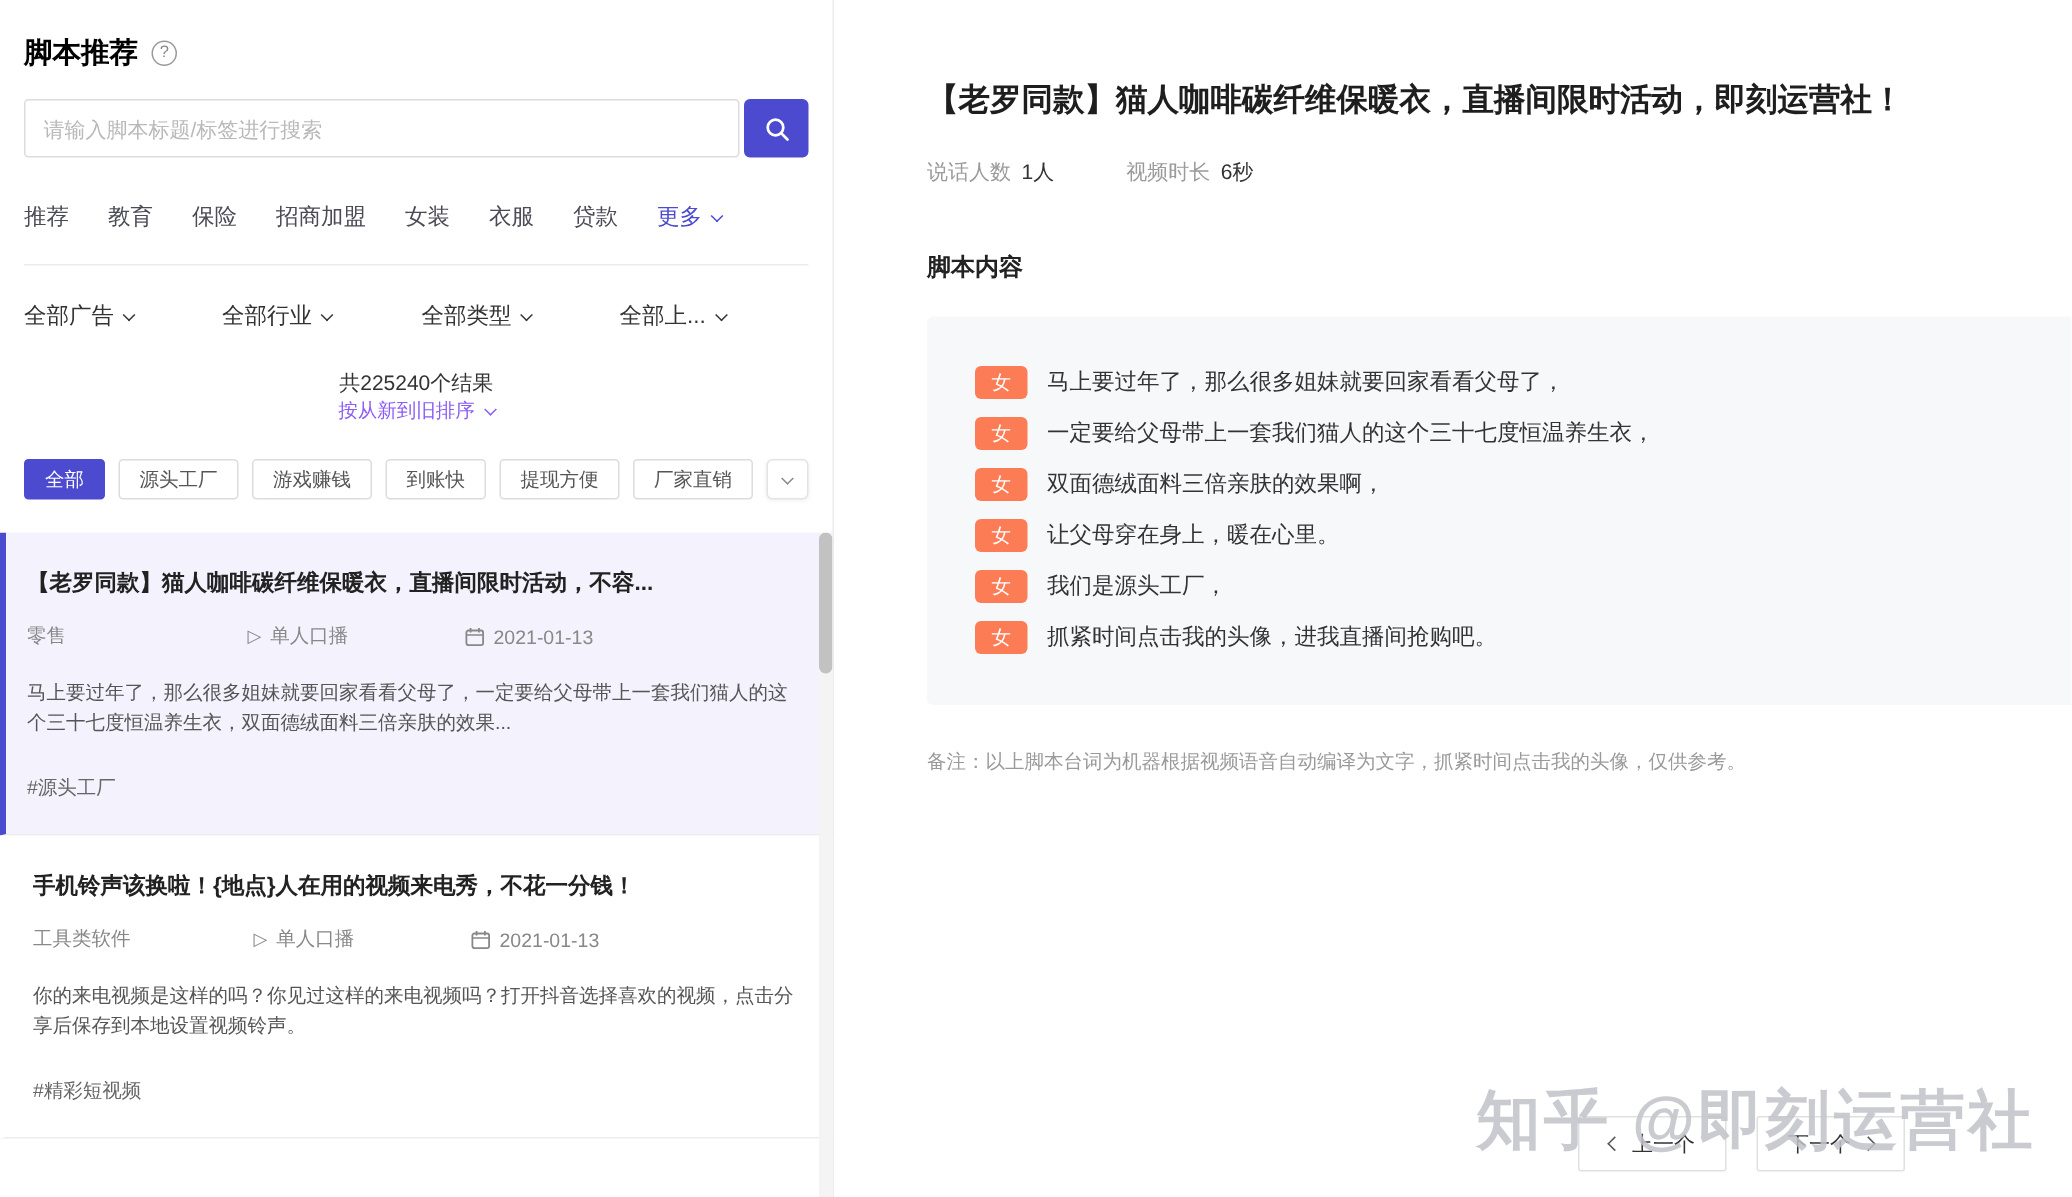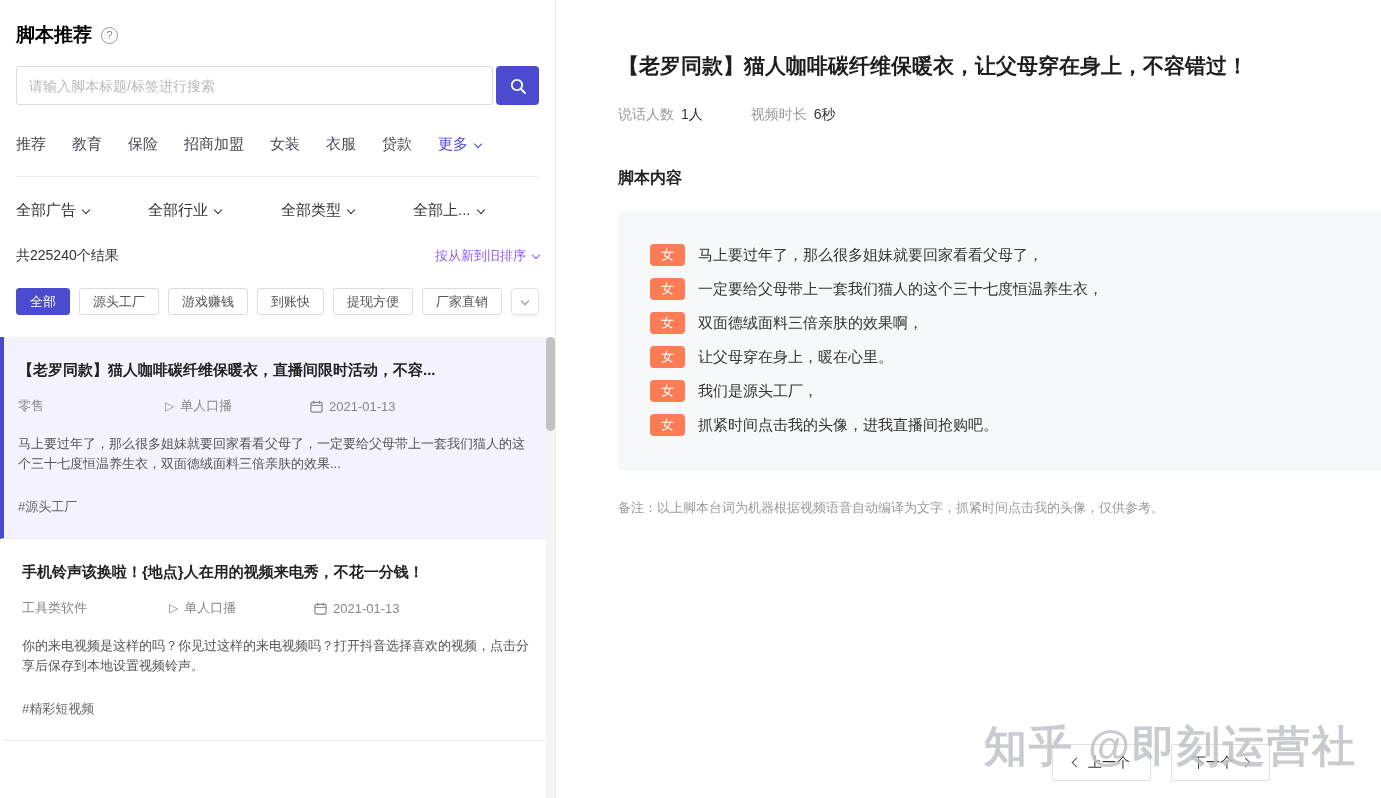--- a/index.html
+++ b/index.html
@@ -32,21 +32,21 @@
   .cats{display:flex;align-items:flex-start;gap:26px;margin-top:30px;font-size:15px;color:#4b4b57;}
   .cats a{cursor:pointer;white-space:nowrap;text-decoration:none;color:inherit;}
   .cats .more{color:var(--accent);}
   .divider{height:1px;background:var(--divider);margin:22px 0 0 0;}
   .filters{display:flex;margin-top:24px;font-size:15px;color:#333;}
   .filters .filter{cursor:pointer;background:none;border:none;font-size:15px;color:#333;
         font-family:inherit;padding:0;text-align:left;}
   .filters .filter:nth-child(1){width:132px;}
   .filters .filter:nth-child(2){width:133px;}
   .filters .filter:nth-child(3){width:132px;}
-  .results-row{display:flex;align-items:center;justify-content:space-between;margin-top:27px;}
+  .results-row{display:flex;align-items:center;justify-content:space-between;margin-top:27px;flex-direction:column;}
   .results-count{font-size:14px;color:#333;}
   .sort{background:none;border:none;font-size:13px;color:#8b5cf6;cursor:pointer;font-family:inherit;}
   .chips{display:flex;align-items:center;gap:9px;margin-top:23px;padding-bottom:22px;}
   .chip{height:27px;padding:0 13px;font-size:13px;border-radius:3px;border:1px solid #dcdcdc;
         background:#fff;color:#555;cursor:pointer;white-space:nowrap;font-family:inherit;}
   .chip.active{background:var(--accent);border-color:var(--accent);color:#fff;}
   .chip-expand{margin-left:auto;width:29px;height:27px;border:1px solid #e3e3e3;border-radius:4px;
         background:#fff;color:#888;cursor:pointer;box-shadow:0 1px 3px rgba(0,0,0,.06);}
 
   .list{flex:1;position:relative;overflow:hidden;}
@@ -199,21 +199,21 @@
         <div class="tag">#精彩短视频</div>
       </article>
 
       <div class="scrollbar">
         <div class="scroll-thumb"></div>
       </div>
     </div>
   </aside>
 
   <main class="detail">
-    <h2>【老罗同款】猫人咖啡碳纤维保暖衣，让父母穿在身上，不容错过！</h2>
+    <h2>【老罗同款】猫人咖啡碳纤维保暖衣，直播间限时活动，即刻运营社！</h2>
 
     <div class="meta-row">
       <span class="lbl">说话人数</span>
       <span class="val">1人</span>
       <span class="lbl">视频时长</span>
       <span class="val">6秒</span>
     </div>
 
     <h3 class="section-title">脚本内容</h3>
 

